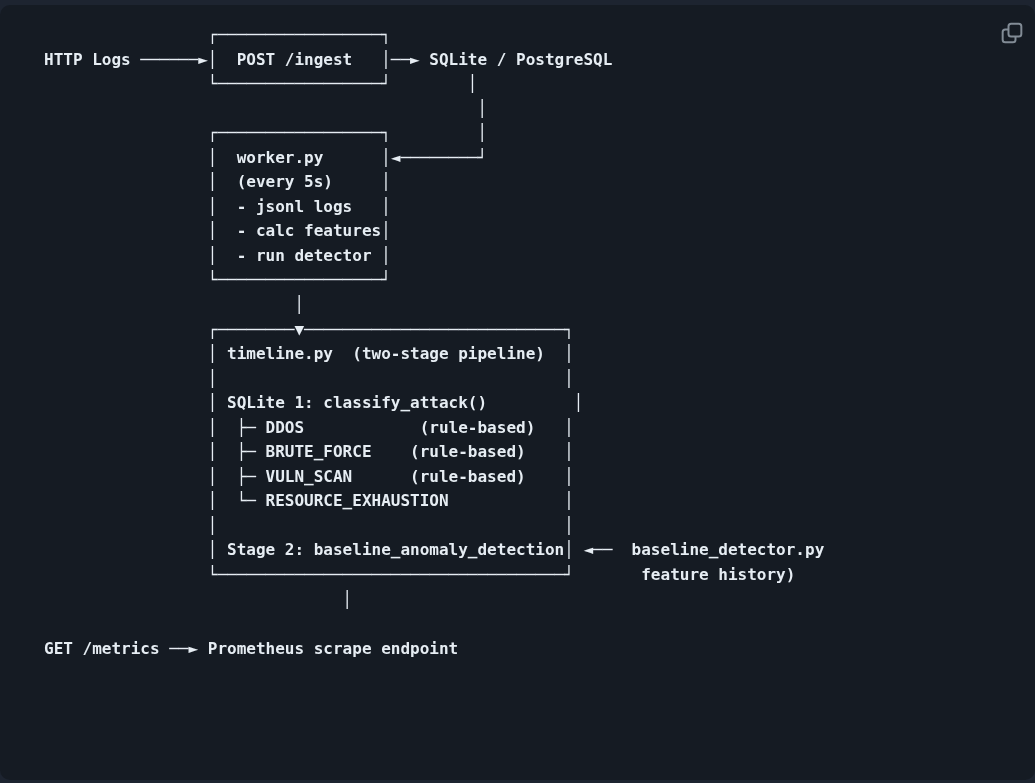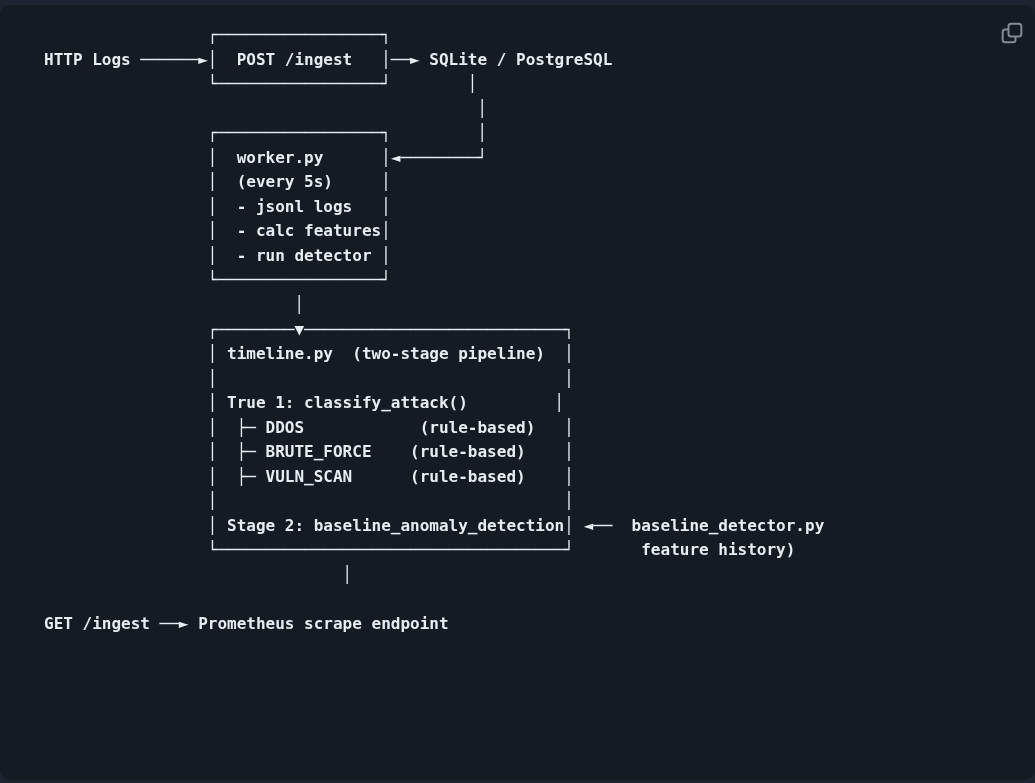--- a/index.html
+++ b/index.html
@@ -49,30 +49,31 @@
   <div class="row">                 │  worker.py      │◄────────┘</div>
   <div class="row">                 │  (every 5s)     │</div>
   <div class="row">                 │  - jsonl logs   │</div>
   <div class="row">                 │  - calc features│</div>
   <div class="row">                 │  - run detector │</div>
   <div class="row">                 └─────────────────┘</div>
   <div class="row">                          │</div>
   <div class="row">                 ┌────────▼───────────────────────────┐</div>
   <div class="row">                 │ timeline.py  (two-stage pipeline)  │</div>
   <div class="row">                 │                                    │</div>
-  <div class="row">                 │ True 1: classify_attack()         │</div>
+  <div class="row">                 │ SQLite 1: classify_attack()         │</div>
   <div class="row">                 │  ├─ DDOS            (rule-based)   │</div>
   <div class="row">                 │  ├─ BRUTE_FORCE    (rule-based)    │</div>
   <div class="row">                 │  ├─ VULN_SCAN      (rule-based)    │</div>
+  <div class="row">                 │  └─ RESOURCE_EXHAUSTION            │</div>
   <div class="row">                 │                                    │</div>
   <div class="row">                 │ Stage 2: baseline_anomaly_detection│ ◄──  baseline_detector.py</div>
   <div class="row">                 └────────────────────────────────────┘       feature history)</div>
   <div class="row">                               │</div>
   <div class="row"></div>
-  <div class="row">GET /ingest ──► Prometheus scrape endpoint</div>
+  <div class="row">GET /metrics ──► Prometheus scrape endpoint</div>
 </div>
 
 <button class="copy-btn">
   <svg width="28" height="28" viewBox="0 0 24 24" fill="none">
     <rect x="4" y="9" width="11" height="11" rx="2.2" stroke="#828c96" stroke-width="1.7" fill="none"></rect>
     <rect x="9" y="4" width="11" height="11" rx="2.2" stroke="#828c96" stroke-width="1.7" fill="#151b23"></rect>
   </svg>
 </button>
 
 </body></html>

